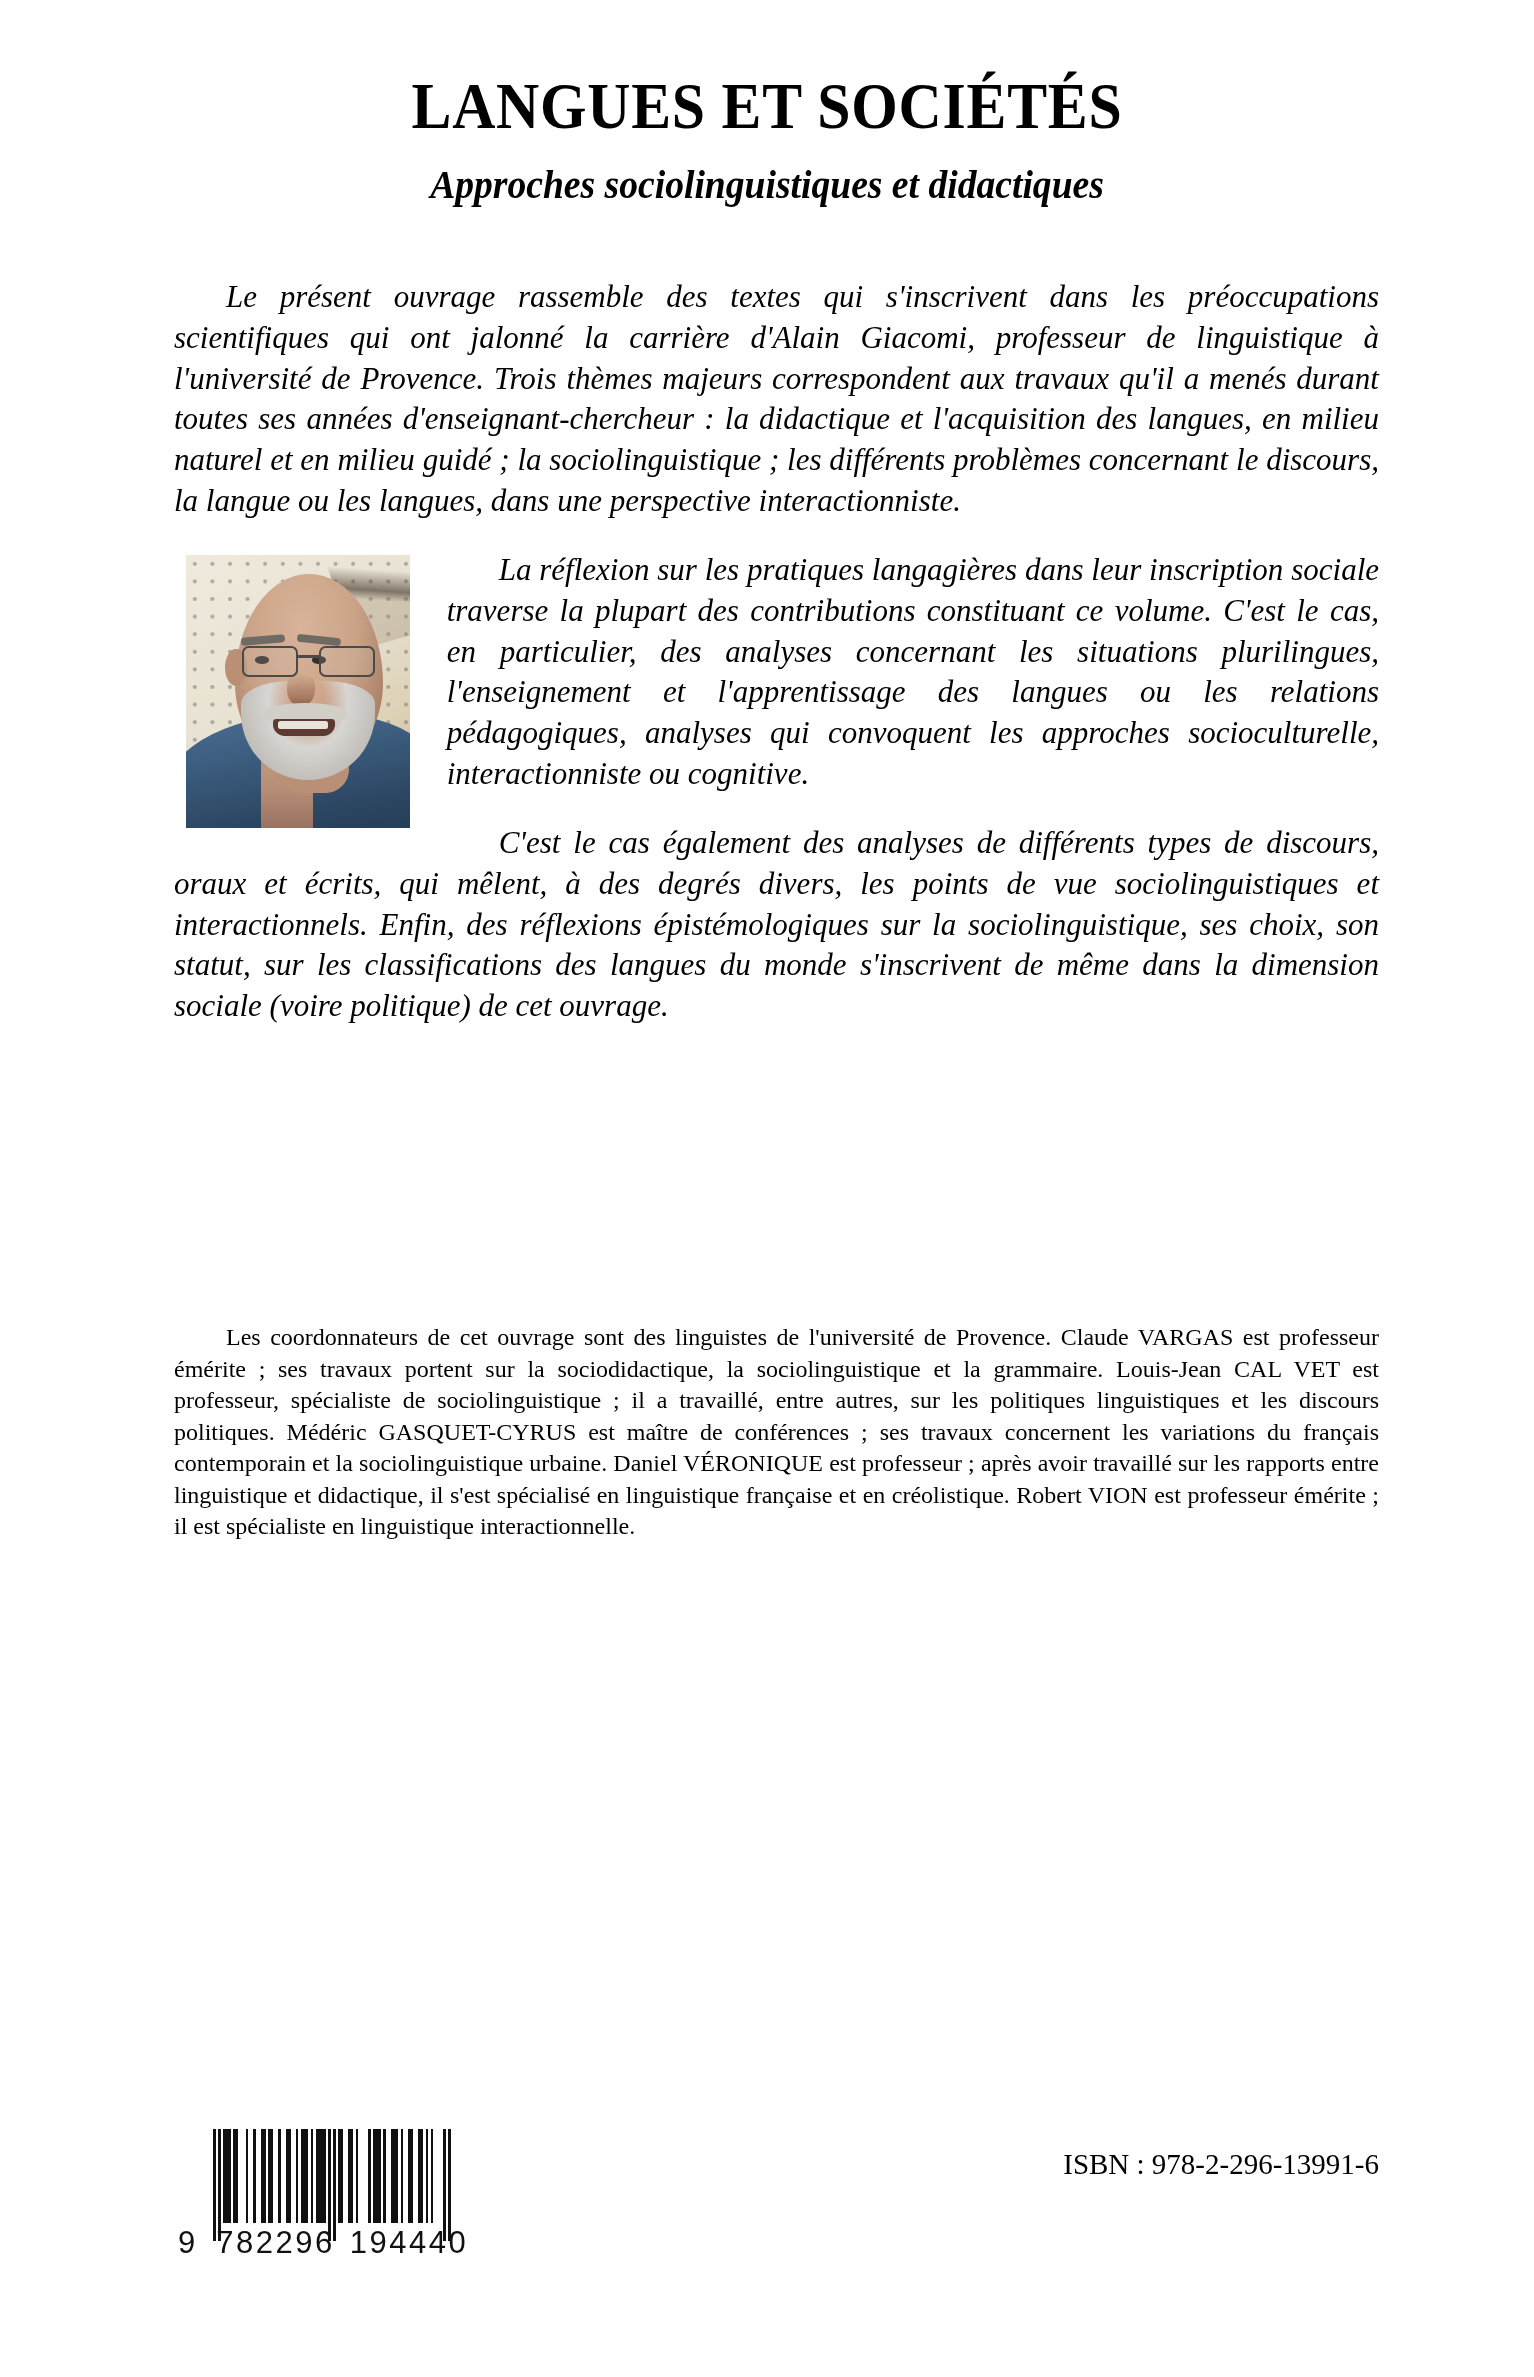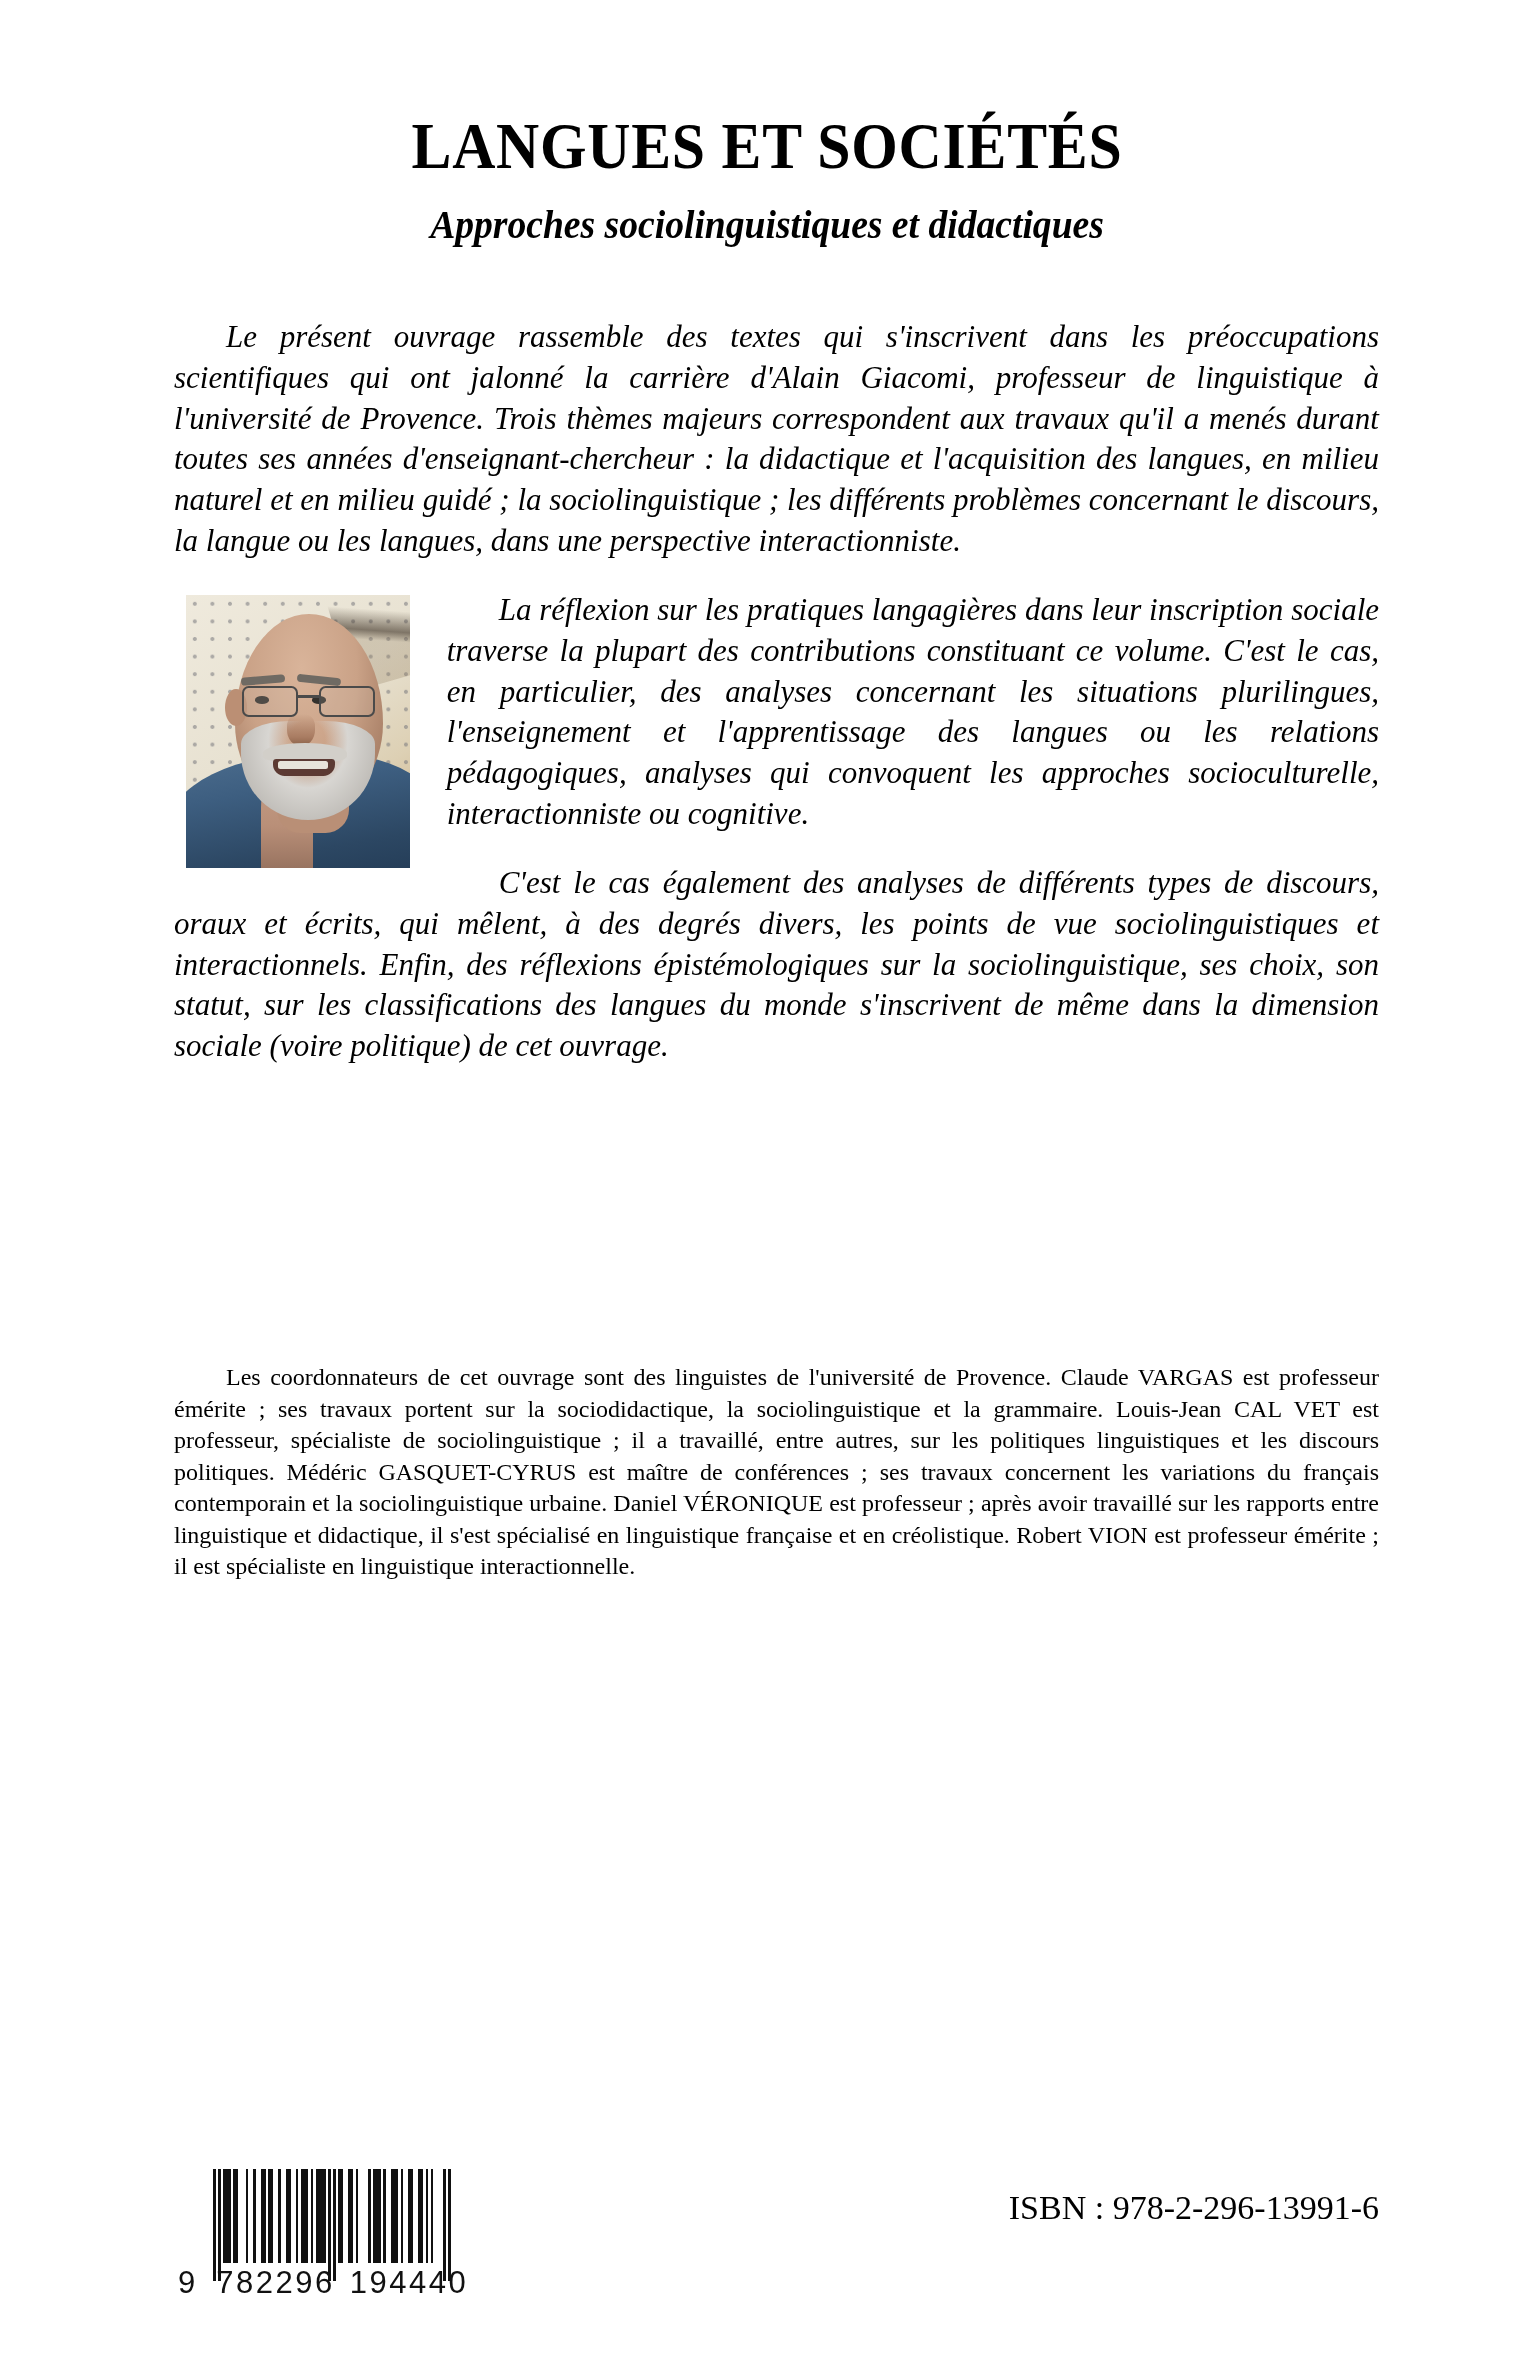--- a/index.html
+++ b/index.html
@@ -14,21 +14,20 @@
     position: relative;
     font-family: "Liberation Serif", "DejaVu Serif", serif;
     color: #000000;
     overflow: hidden;
   }
 
   .page {
     position: absolute;
     inset: 0;
     background: #ffffff;
-    margin-top: 40px;
   }
 
   
   .title-block {
     position: absolute;
     left: 0;
     right: 0;
     top: 74px;
     text-align: center;
   }
@@ -279,21 +278,21 @@
   .barcode-digits .lead { margin-right: 18.5px; }
   .barcode-digits .grp2 { margin-left: 15px; }
 
   .isbn-wrap {
     position: absolute;
     right: 155px;
     top: 30px;
     text-align: right;
   }
   .isbn-line {
-    font-size: 34px;
+    font-size: 29px;
     line-height: 1.42;
     white-space: nowrap;
   }
   .price-line {
     font-size: 34px;
     line-height: 1.42;
     white-space: nowrap;
   }
 </style>
 </head>

